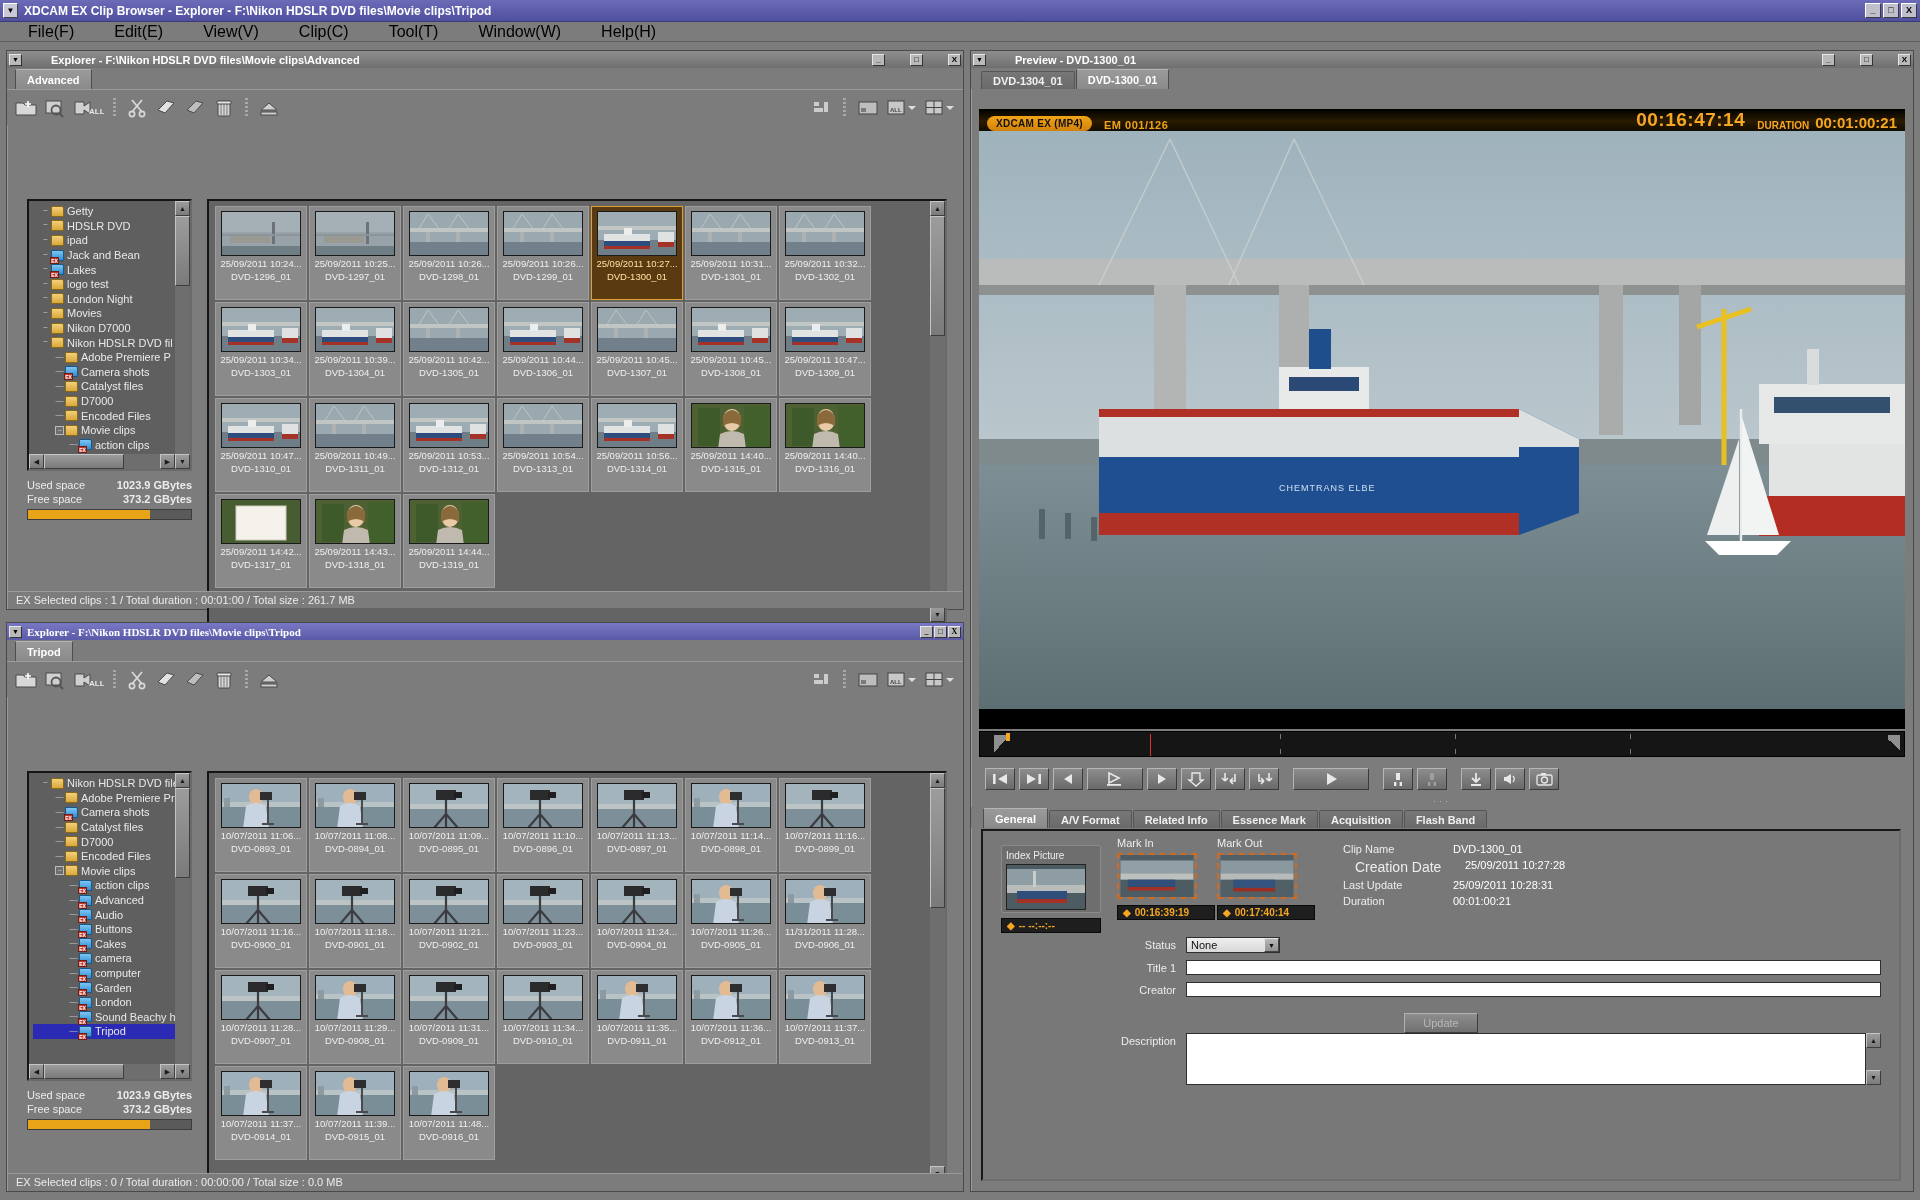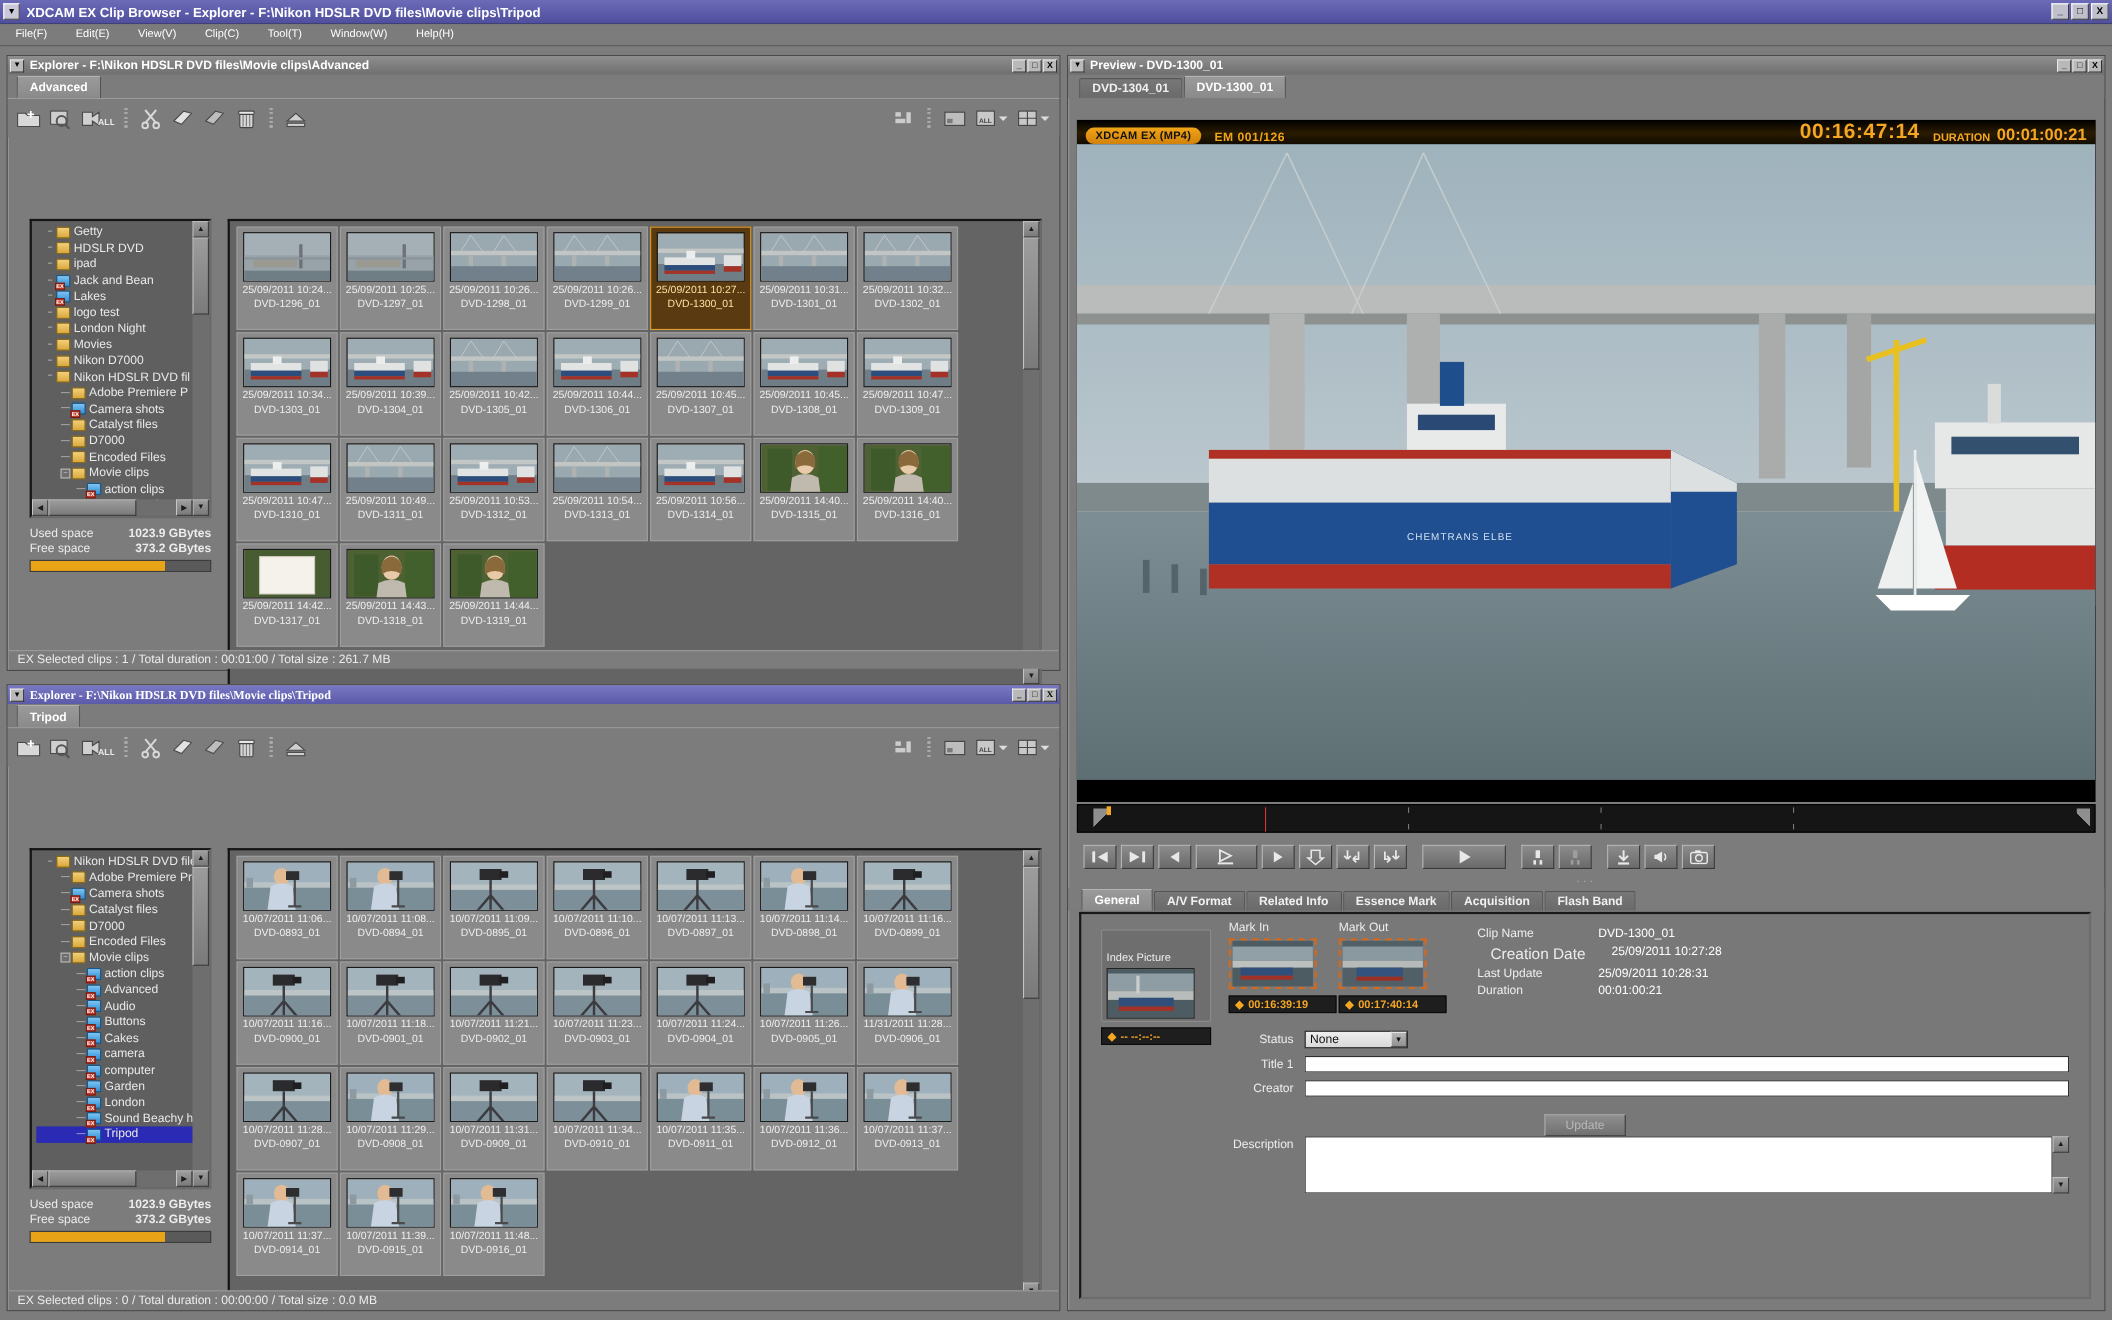--- a/index.html
+++ b/index.html
@@ -28,28 +28,28 @@
   .winbtn {
     width:16px; height:15px; background:#c0c0cc; border:1px solid #fff;
     border-right-color:#3c3c3c; border-bottom-color:#3c3c3c;
     font-size:9px; color:#000; display:flex; align-items:center; justify-content:center;
     font-weight:bold; line-height:1;
   }
 
   
   .menubar { height:20px; background:#7c7c7c; display:flex; align-items:center;
              padding-left:14px; gap:26px; border-bottom:1px solid #5d5d5d; }
-  .menubar span { color:#ffffff; font-size:10px; }
+  .menubar span { color:#000000; font-size:16px;margin-left:14px; }
 
   
   .win { position:absolute; background:#7c7c7c; border:1px solid #4a4a4a;
          box-shadow:inset 1px 1px 0 #9a9a9a; }
   .win-title { height:17px; display:flex; align-items:center; padding:0 2px;
                color:#fff; font-weight:bold; font-size:11px; }
-  .win-title.inactive { background:linear-gradient(to bottom,#8e8e8e,#6f6f6f); }
+  .win-title.inactive { background:linear-gradient(to bottom,#8e8e8e,#6f6f6f);gap:24px; }
   .win-title.active   { background:linear-gradient(to bottom,#7878c4,#5a5aa8);font-family:Liberation Serif, serif; }
   .win-title .wt { flex:1 1 auto; padding-left:5px; white-space:nowrap; overflow:hidden;}
   .wbtn { width:13px; height:12px; background:#b9b9b9; border:1px solid #e6e6e6;
           border-right-color:#333; border-bottom-color:#333;
           font-size:8px; display:flex; align-items:center; justify-content:center;
           color:#000; font-weight:bold; margin-left:1px; line-height:1;}
   .drop { width:13px;height:12px;background:#b9b9b9;border:1px solid #e6e6e6;
           border-right-color:#333;border-bottom-color:#333;font-size:7px;
           display:flex;align-items:center;justify-content:center;color:#000;}
 
@@ -1574,21 +1574,21 @@
       <div class="tab">Related Info</div>
       <div class="tab">Essence Mark</div>
       <div class="tab">Acquisition</div>
       <div class="tab">Flash Band</div>
     </div>
 
     <div class="metabox" style="position:absolute; left:10px; top:778px; width:920px; height:352px;">
 
       <div style="position:absolute; left:18px; top:14px; width:100px;">
         <div style="background:#6e6e6e;border:1px solid #8b8b8b;padding:4px 4px 2px 4px;border-radius:2px;">
-          <div style="font-size:10px;color:#ededed;margin-bottom:3px;margin-top:16px;">Index Picture</div>
+          <div style="font-size:10px;color:#ededed;margin-bottom:3px;">Index Picture</div>
           <div class="markbox">
             <svg width="80" height="46" viewBox="0 0 80 46">
                 <rect width="80" height="46" fill="#4d5b62"></rect>
                 <rect y="4" width="80" height="16" fill="#8e9ca3"></rect>
                 <rect y="20" width="80" height="8" fill="#b8bdbb"></rect>
                 <rect x="10" y="26" width="50" height="8" fill="#2f4f7a"></rect>
                 <rect x="10" y="34" width="50" height="4" fill="#a33125"></rect>
                 <rect x="26" y="6" width="3" height="16" fill="#c9cdcb"></rect>
               </svg>
           </div>

